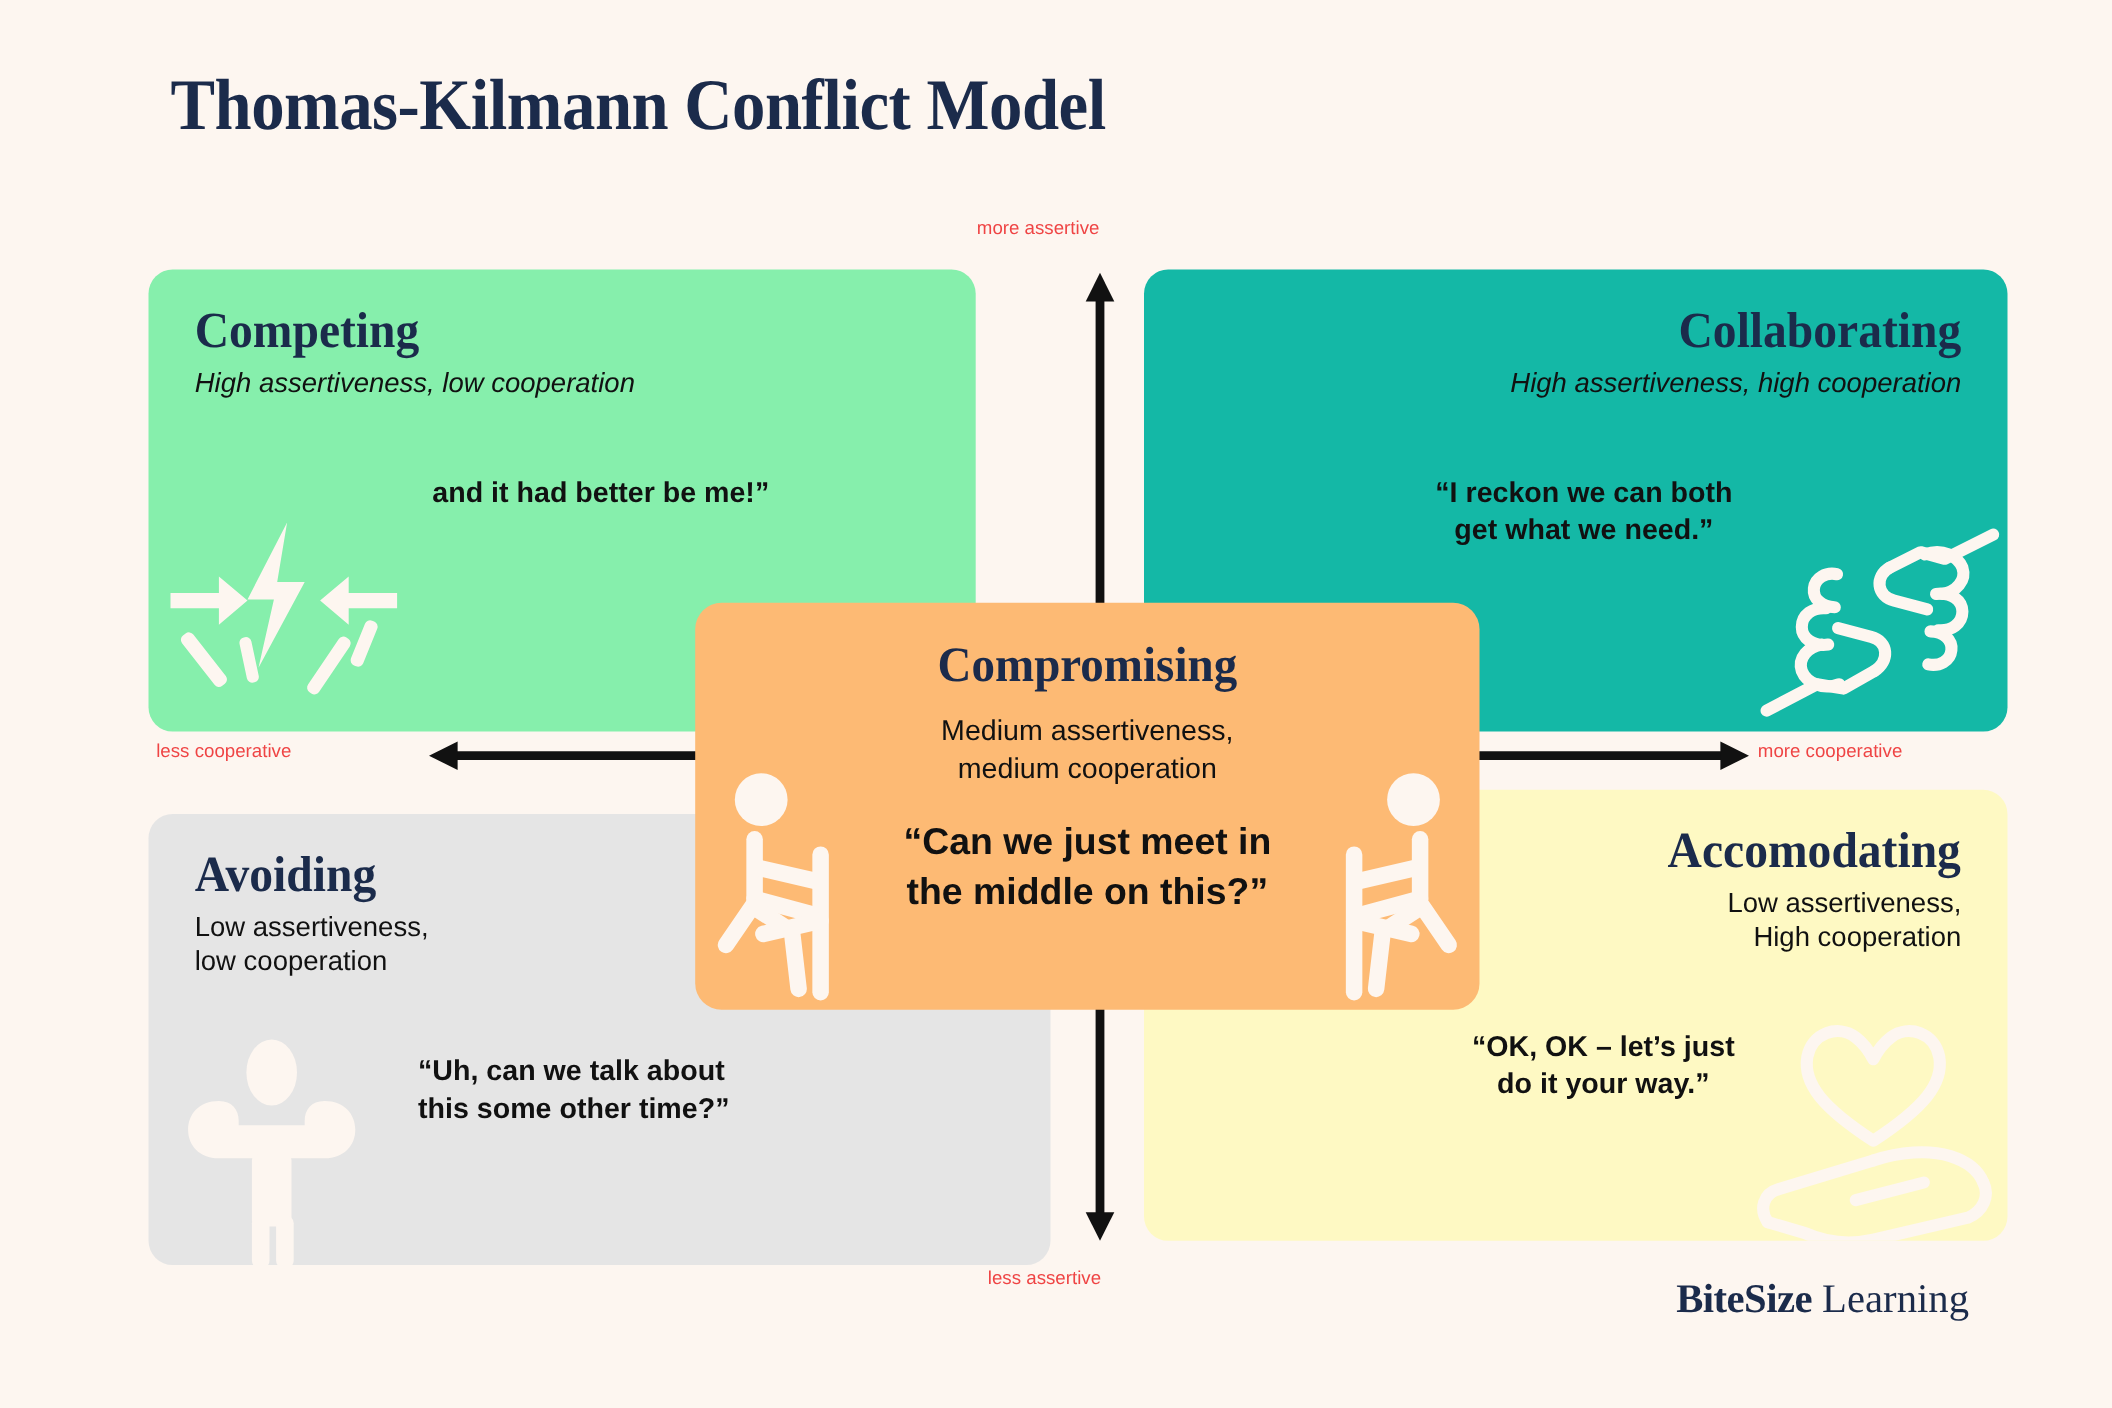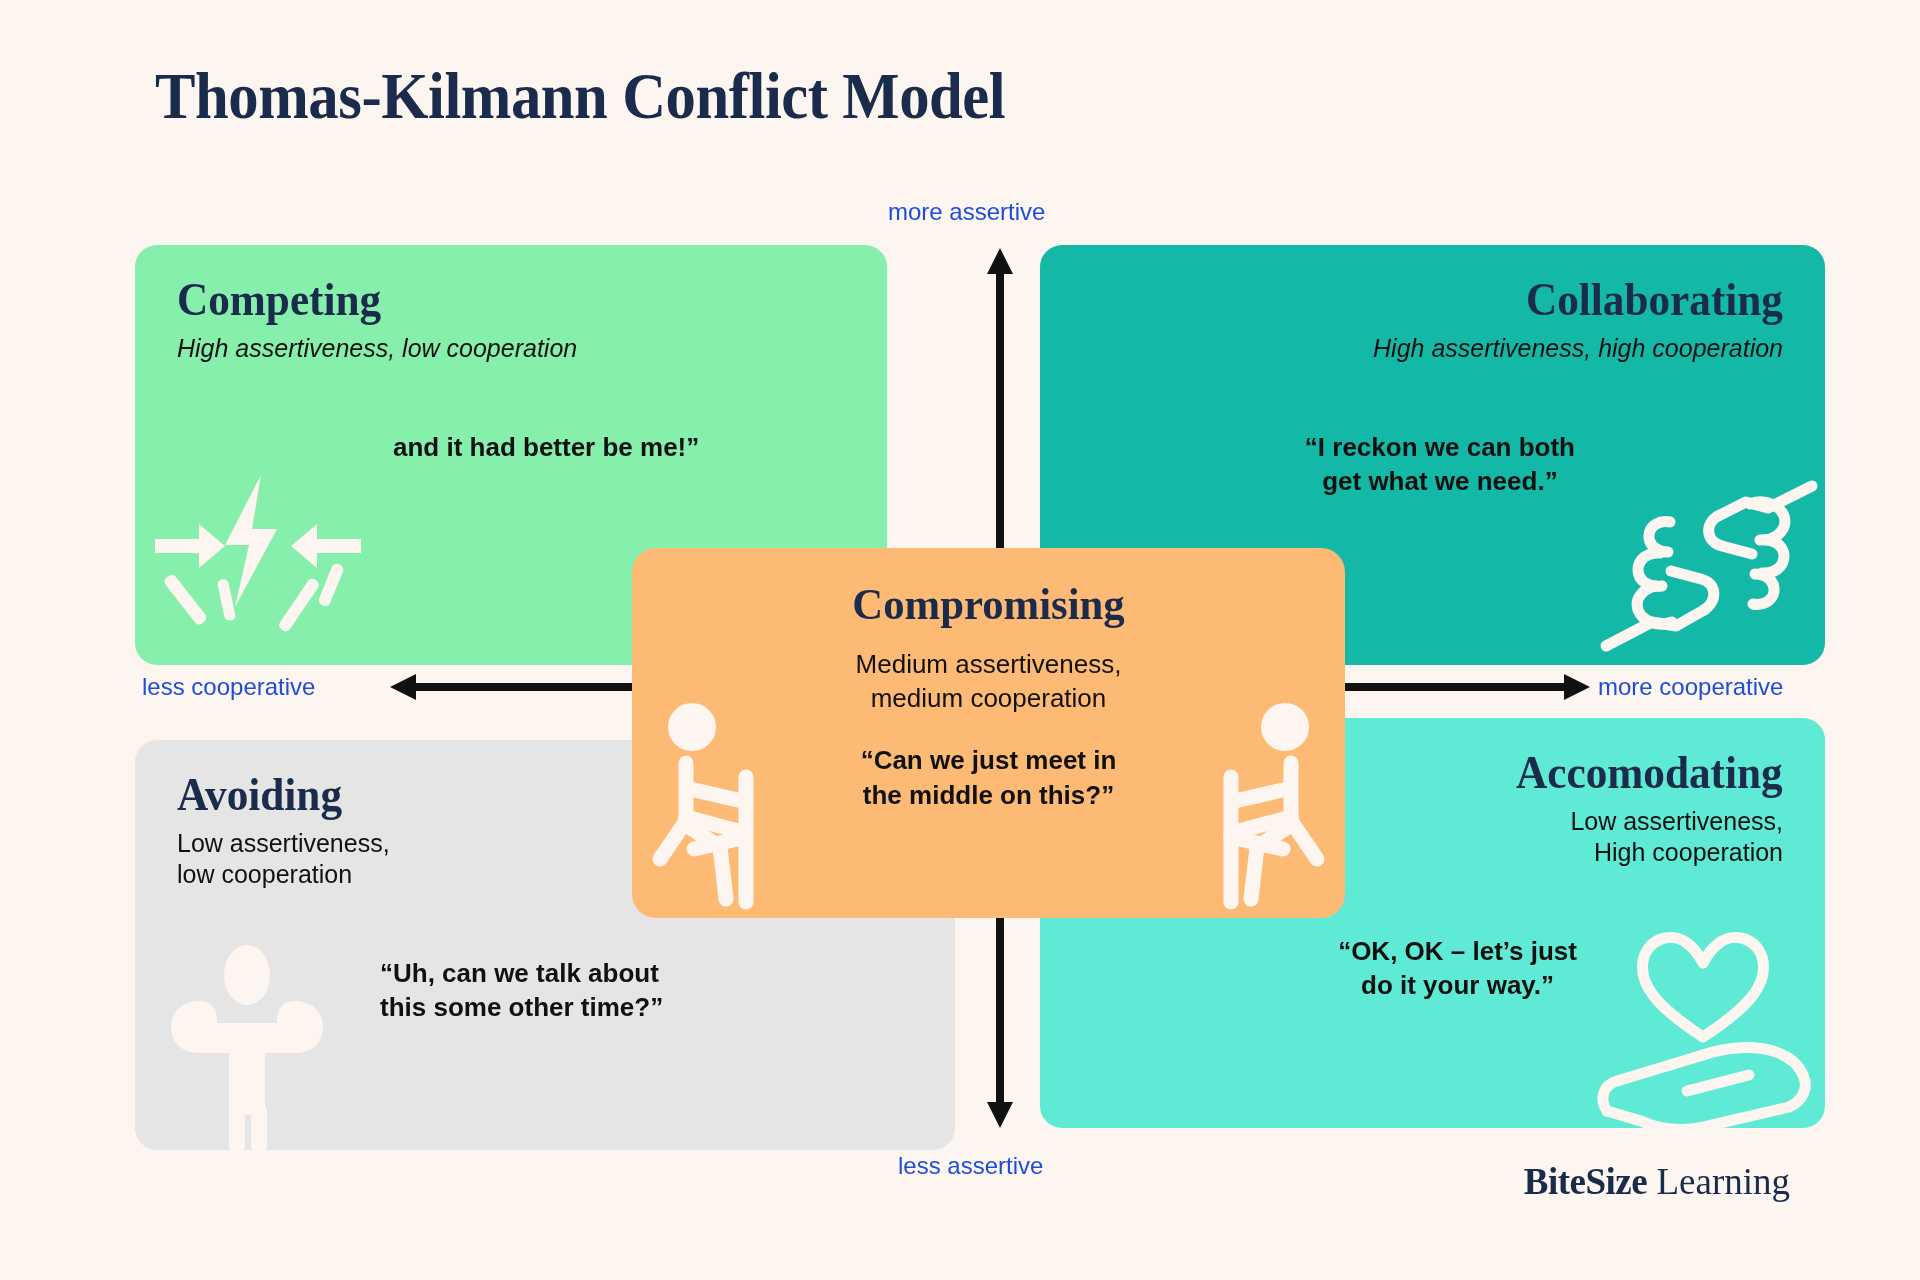--- a/index.html
+++ b/index.html
@@ -28,21 +28,21 @@
 
   
   .quad {
     position: absolute;
     border-radius: 22px;
     overflow: hidden;
   }
   .q-competing    { left: 135px;  top: 245px; width: 752px;  height: 420px; background: #86efac; }
   .q-collaborating{ left: 1040px; top: 245px; width: 785px;  height: 420px; background: #14b8a6; }
   .q-avoiding     { left: 135px;  top: 740px; width: 820px;  height: 410px; background: #e5e5e5; }
-  .q-accomodating { left: 1040px; top: 718px; width: 785px;  height: 410px; background: #5eead4; }
+  .q-accomodating { left: 1040px; top: 718px; width: 785px;  height: 410px; background: #fef9c3; }
 
   .q-head {
     font-family: "Liberation Serif", serif;
     font-weight: bold;
     font-size: 46px;
     color: #1B2B4B;
     line-height: 1;
     transform: scaleX(0.94);
   }
   .q-sub {
@@ -101,33 +101,33 @@
     left: 0; right: 0; top: 100px;
     text-align: center;
     font-size: 26px;
     line-height: 1.3;
     color: #111;
   }
   .c-quote {
     position: absolute;
     left: 0; right: 0; top: 195px;
     text-align: center;
-    font-size: 26px;
+    font-size: 34px;
     font-weight: bold;
     line-height: 1.35;
     color: #111;
   }
   .c-fig-left  { position: absolute; left: 14px;  bottom: 6px; width: 135px; height: 215px; }
   .c-fig-right { position: absolute; right: 14px; bottom: 6px; width: 135px; height: 215px; }
 
   
   .axis-v { position: absolute; left: 986px; top: 248px; width: 28px; height: 880px; z-index: 2; }
   .axis-h { position: absolute; left: 390px; top: 674px; width: 1200px; height: 26px; z-index: 2; }
 
-  .lbl { position: absolute; font-size: 24px; color: #1d4ed8; white-space: nowrap; }
+  .lbl { position: absolute; font-size: 17px; color: #ef4444; white-space: nowrap; }
   .lbl-more-assertive { left: 888px;  top: 198px; }
   .lbl-less-assertive { left: 898px;  top: 1152px; }
   .lbl-less-coop      { left: 142px;  top: 673px; }
   .lbl-more-coop      { left: 1598px; top: 673px; }
 
   
   .source {
     position: absolute;
     left: 142px; top: 1172px;
     font-size: 25px;

